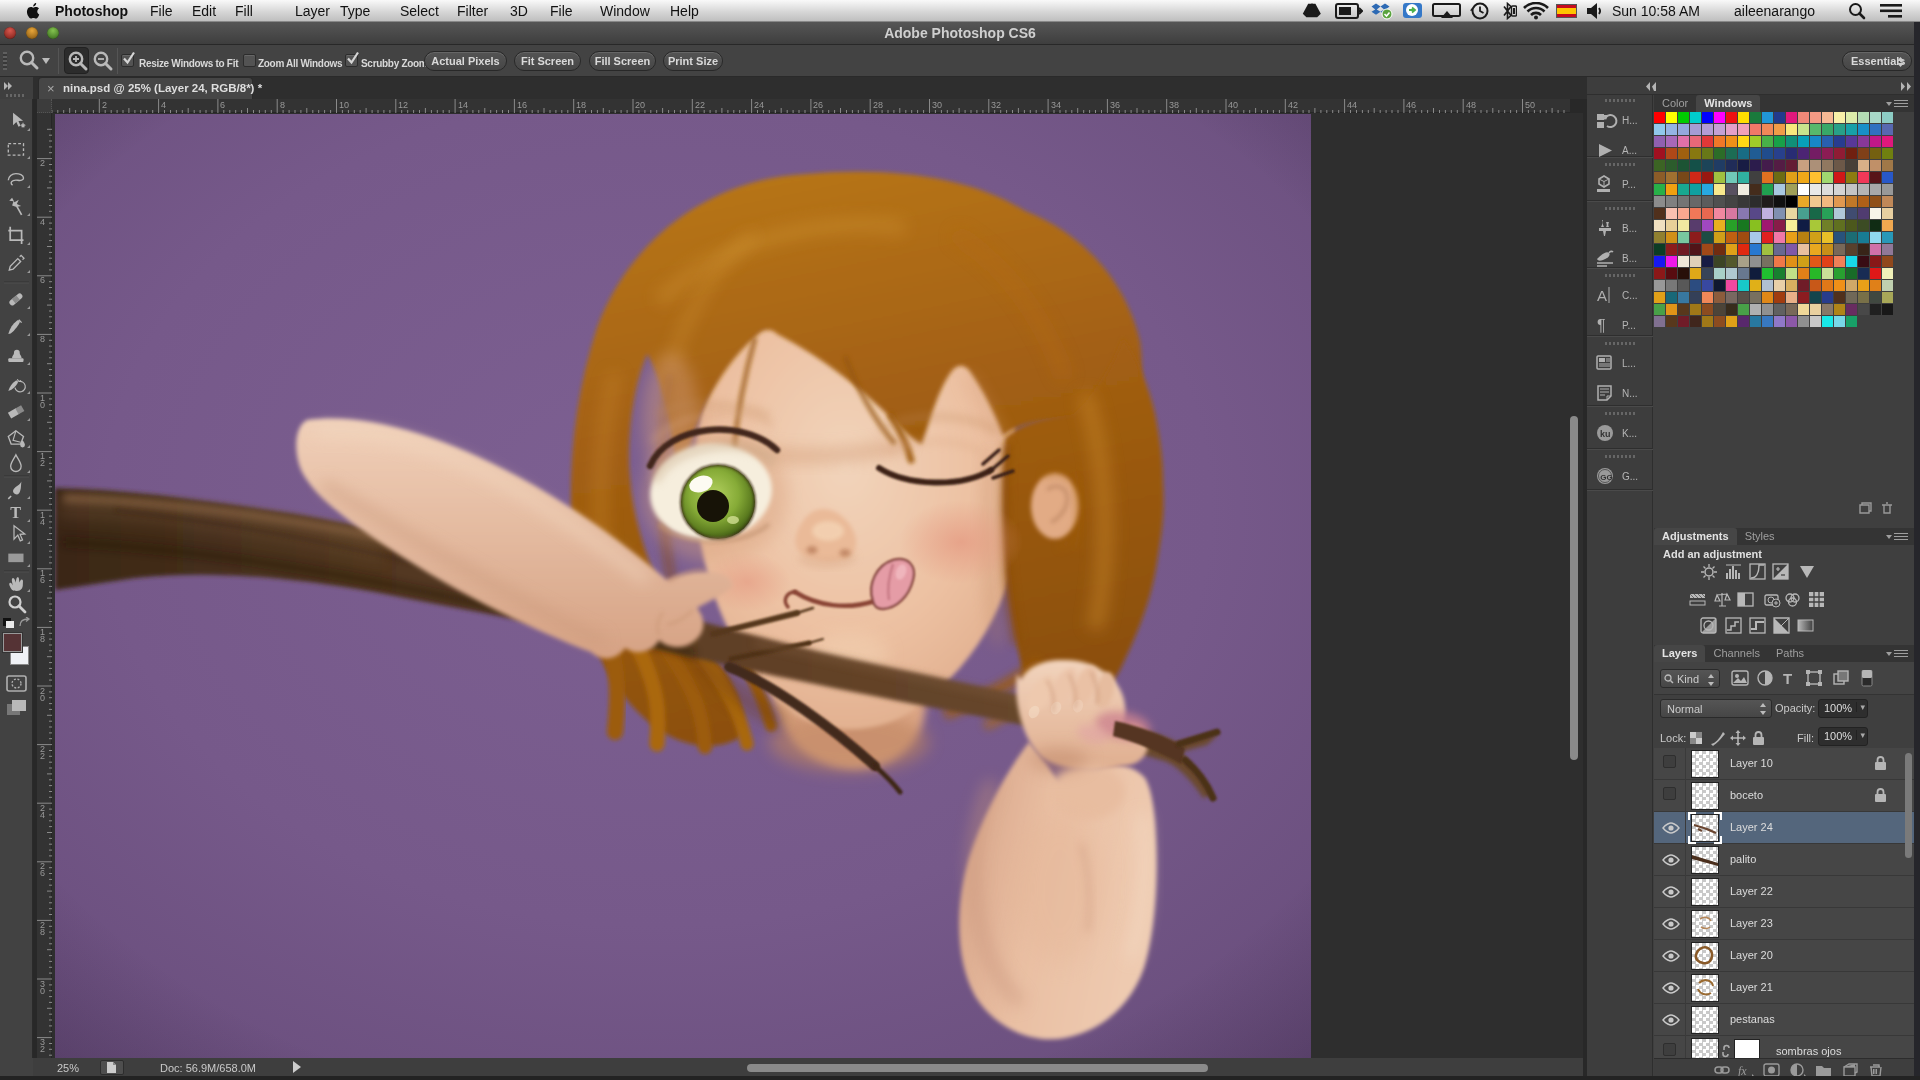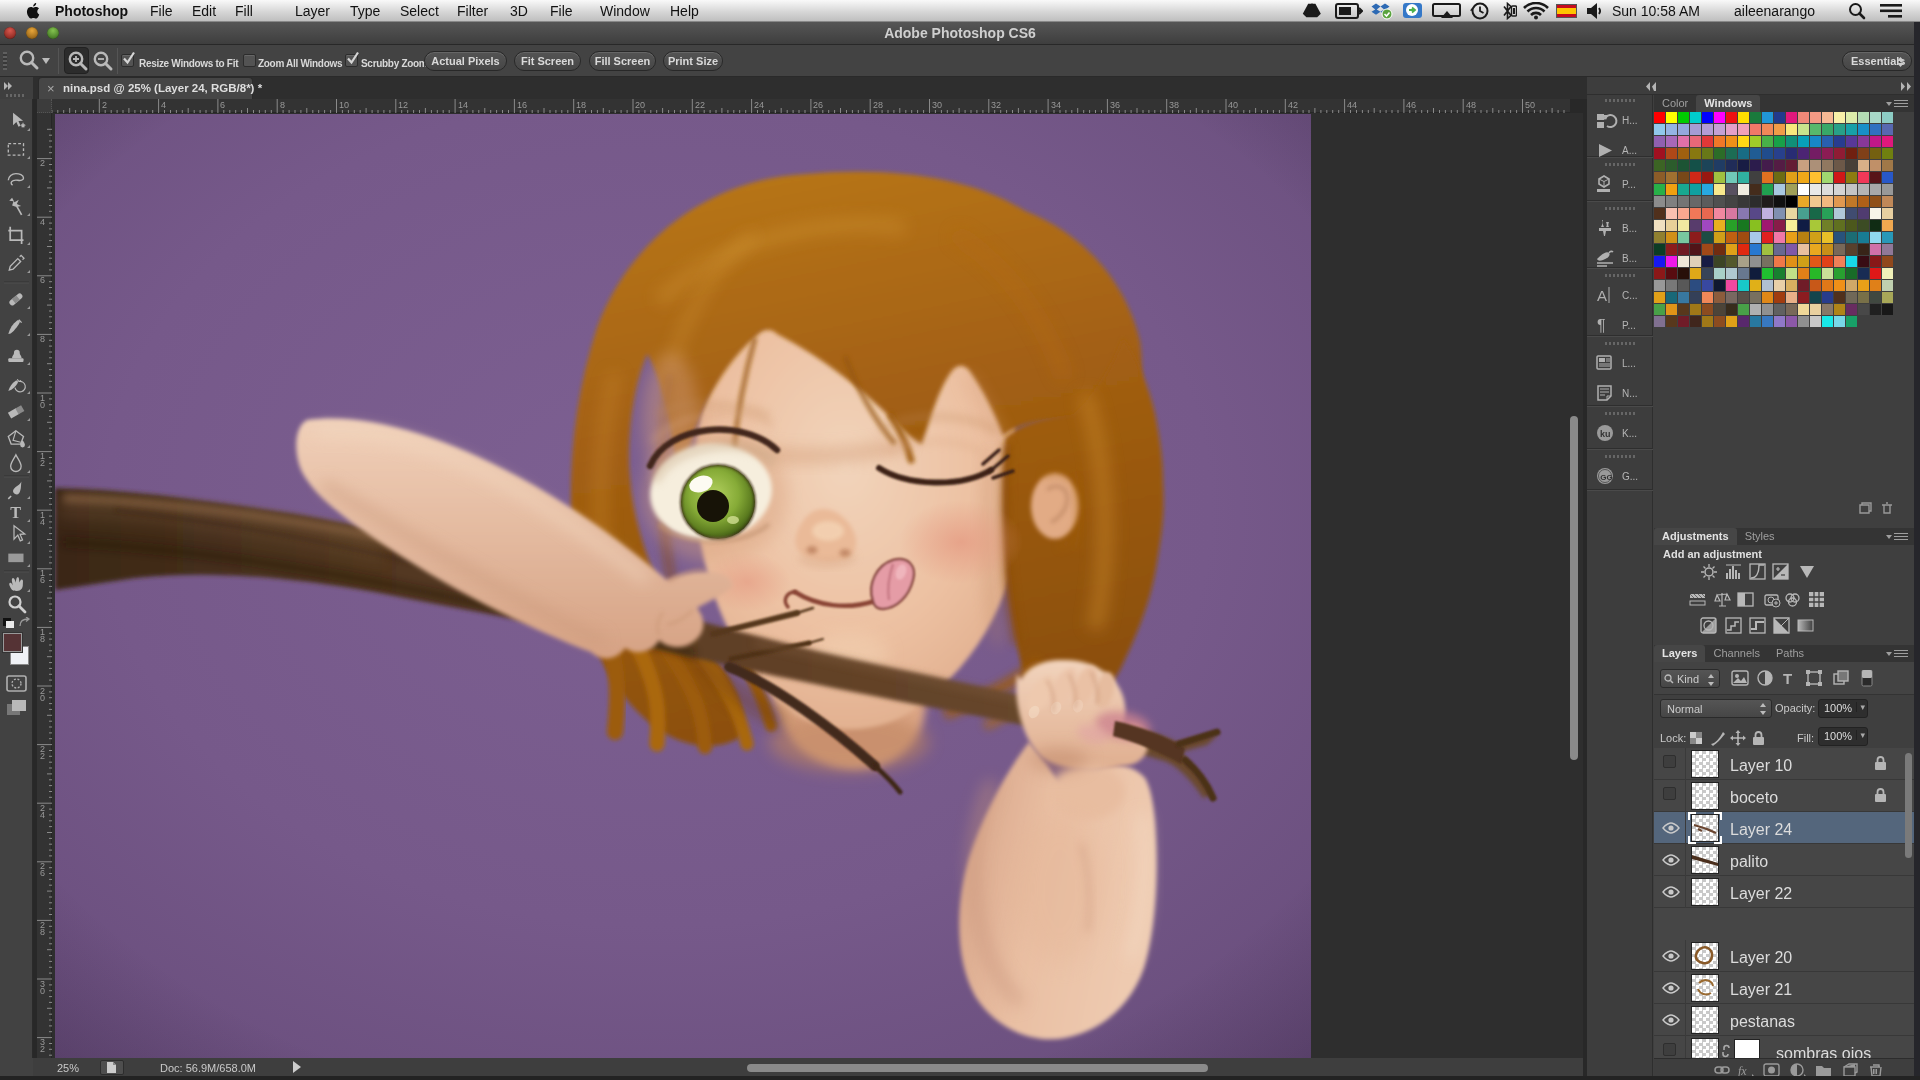--- a/index.html
+++ b/index.html
@@ -46,21 +46,21 @@
 .pmenu{position:absolute;right:6px;top:5px;width:14px;height:8px;background:linear-gradient(#9f9f9f 0 1.5px,transparent 1.5px 3px,#9f9f9f 3px 4.5px,transparent 4.5px 6px,#9f9f9f 6px 7.5px,transparent 7.5px)}
 .pmenu:before{content:"";position:absolute;left:-8px;top:2px;border:3px solid transparent;border-top:4px solid #9f9f9f}
 #swg i{position:absolute;width:11px;height:11px}
 .dd{display:inline-block;height:19px;background:linear-gradient(#555,#464646);border:1px solid #2a2a2a;border-radius:3px;color:#ccc;font-size:11px}
 .dd b{font-weight:normal;line-height:18px}
 .vbox{position:absolute;width:50px;height:19px;background:#2e2e2e;border:1px solid #222;border-radius:3px;color:#ddd;font-size:11px}
 .vbox b{position:absolute;left:5px;top:2px;font-weight:normal}
 .vbox u{position:absolute;right:2px;top:2px;text-decoration:none;color:#aaa;font-size:9px;border-left:1px solid #222;padding-left:3px}
 .lrow{position:absolute;left:0;width:260px;height:32px;border-bottom:1px solid #383838;background:#464646}
 .lrow.sel{background:#54667c}
-.lname{position:absolute;top:9px;color:#dcdcdc;font-size:16px;white-space:nowrap}
+.lname{position:absolute;top:9px;color:#dcdcdc;font-size:11px;white-space:nowrap}
 .lrow .abs{position:absolute}
 .lrow:after{content:"";position:absolute;left:31px;top:0;width:1px;height:32px;background:#3a3a3a}
 .thumb{position:absolute;width:26px;height:26px;background:conic-gradient(#c9c9c9 25%,#fff 0 50%,#c9c9c9 0 75%,#fff 0) 0 0/7px 7px;outline:1px solid #222}
 .redge{position:absolute;left:1914px;top:22px;width:6px;height:1058px;background:#26262b}
 </style></head><body>
 <div id="stage">
     <div class="canvasbg"></div>
     <svg class="abs" style="left:55px;top:114px" width="1256" height="944" viewBox="0 0 1256 944">
       <defs>
 <radialGradient id="bgG" cx="48%" cy="42%" r="80%">
@@ -279,21 +279,21 @@
     </svg>
     <div class="menubar">
       <svg class="apple" width="14" height="16" viewBox="0 0 14 16">
         <path fill="#111" d="M11.3 8.6c0-2 1.6-2.9 1.7-3-0.9-1.3-2.3-1.5-2.8-1.5-1.2-.1-2.3.7-2.9.7-.6 0-1.5-.7-2.5-.7C3.5 4.1 2.3 4.8 1.6 6 .2 8.3 1.2 11.7 2.5 13.6c.7 1 1.4 2 2.4 2 1 0 1.3-.6 2.5-.6s1.5.6 2.5.6 1.7-.9 2.3-1.9c.7-1.1 1-2.1 1-2.2 0 0-2-.8-2-2.9zM9.4 2.3c.5-.7.9-1.6.8-2.3-.8 0-1.7.5-2.2 1.2-.5.6-.9 1.5-.8 2.3.8.1 1.7-.5 2.2-1.2z"></path>
       </svg>
       <span style="left:55px;font-weight:bold;">Photoshop</span>
       <span style="left:150px;">File</span>
       <span style="left:192px;">Edit</span>
       <span style="left:235px;">Fill</span>
       <span style="left:295px;">Layer</span>
-      <span style="left:350px;text-align:right;">Type</span>
+      <span style="left:340px;text-align:right;">Type</span>
       <span style="left:400px;">Select</span>
       <span style="left:457px;">Filter</span>
       <span style="left:510px;">3D</span>
       <span style="left:550px;">File</span>
       <span style="left:600px;">Window</span>
       <span style="left:670px;">Help</span>
       <svg class="mbic" style="left:1301px" width="22" height="18" viewBox="0 0 22 18">
         <path fill="#1a1a1a" d="M7 2h8l6 11-4 4H5l-4-4z" transform="scale(.9) translate(1,0)"></path>
         <path fill="#1a1a1a" d="M11 1L4 13h14z"></path>
       </svg>
@@ -1239,20 +1239,32 @@
         <span class="lname" style="left:76px">palito</span>
       </div>
       <div class="lrow" style="top:128px">
         <svg class="abs" style="left:8px;top:10px" width="18" height="12" viewBox="0 0 18 12">
           <path d="M1 6C4 2 8 1 9 1s5 1 8 5c-3 4-7 5-8 5S4 10 1 6z" fill="none" stroke="#c9c9c9" stroke-width="1.4"></path>
           <circle cx="9" cy="6" r="2.6" fill="#c9c9c9"></circle>
         </svg>
         <span class="thumb" style="left:38px;top:3px"></span>
         <span class="lname" style="left:76px">Layer 22</span>
       </div>
+      <div class="lrow" style="top:160px">
+        <svg class="abs" style="left:8px;top:10px" width="18" height="12" viewBox="0 0 18 12">
+          <path d="M1 6C4 2 8 1 9 1s5 1 8 5c-3 4-7 5-8 5S4 10 1 6z" fill="none" stroke="#c9c9c9" stroke-width="1.4"></path>
+          <circle cx="9" cy="6" r="2.6" fill="#c9c9c9"></circle>
+        </svg>
+        <span class="thumb" style="left:38px;top:3px">
+          <svg width="26" height="26" style="position:absolute;left:0;top:0">
+            <path d="M8 8c4-3 9-2 11 2M9 16c3 2 7 2 9 0" fill="none" stroke="#b5875a" stroke-width="1.6"></path>
+          </svg>
+        </span>
+        <span class="lname" style="left:76px">Layer 23</span>
+      </div>
       <div class="lrow" style="top:192px">
         <svg class="abs" style="left:8px;top:10px" width="18" height="12" viewBox="0 0 18 12">
           <path d="M1 6C4 2 8 1 9 1s5 1 8 5c-3 4-7 5-8 5S4 10 1 6z" fill="none" stroke="#c9c9c9" stroke-width="1.4"></path>
           <circle cx="9" cy="6" r="2.6" fill="#c9c9c9"></circle>
         </svg>
         <span class="thumb" style="left:38px;top:3px">
           <svg width="26" height="26" style="position:absolute;left:0;top:0">
             <path d="M8 6c6-4 12 0 12 6s-4 9-9 8-8-4-7-8 2-5 4-6z" fill="none" stroke="#8a5a28" stroke-width="2.5"></path>
           </svg>
         </span>

